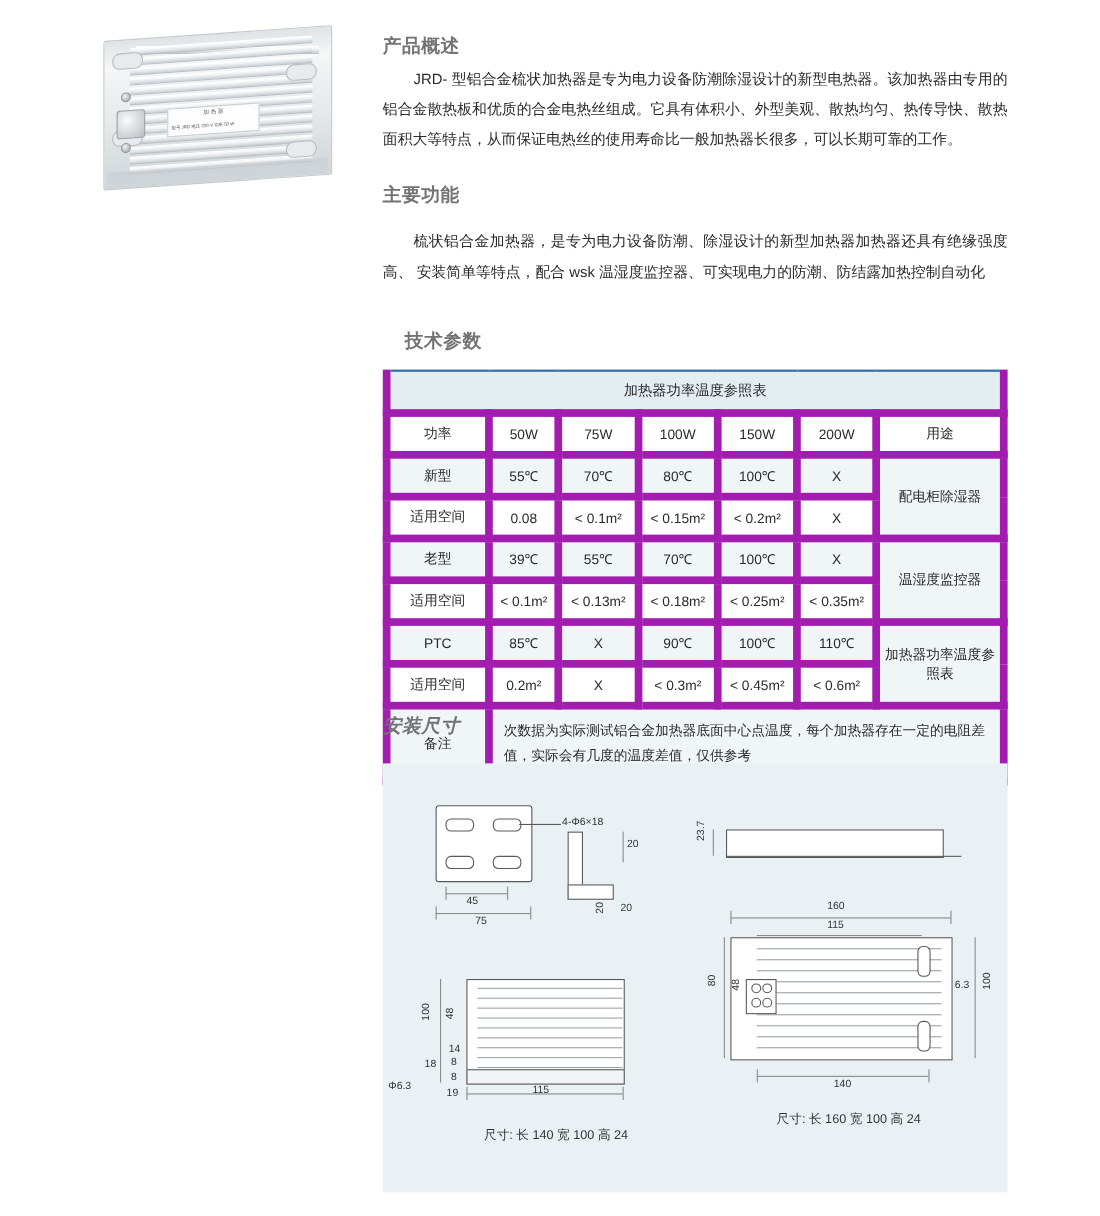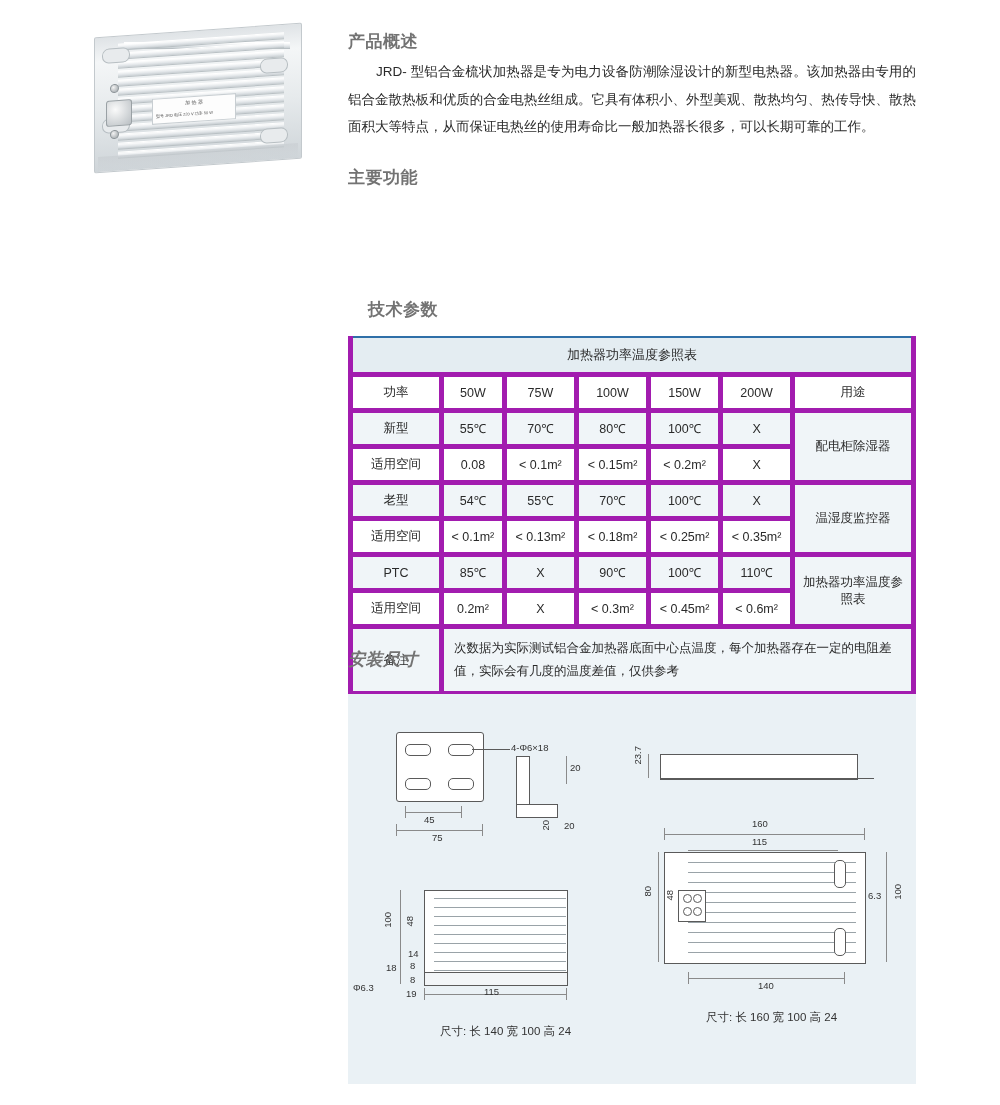--- a/index.html
+++ b/index.html
@@ -129,21 +129,21 @@
   
   .spec-table {
     position: absolute;
     left: 348px; top: 336px;
     width: 568px;
     border-collapse: collapse;
     font-size: 12.5px;
     color: #2a2a2a;
   }
   .spec-table td, .spec-table th {
-    border: 5px solid #a21caf;
+    border: 7px solid #a21caf;
     text-align: center;
     padding: 7px 2px;
     font-weight: normal;
     vertical-align: middle;
   }
   .spec-table .hdr-row th {
     background: #e4edf2;
     border-top: 2px solid #2f6fa8;
     font-size: 13px;
     padding: 8px 0;
@@ -253,20 +253,21 @@
       </div>
 
       <div class="pp-shadow"></div>
     </div>
   </div>
 
   <div class="sec-title" id="overview-title">产品概述</div>
   <div class="para" id="overview-text">JRD- 型铝合金梳状加热器是专为电力设备防潮除湿设计的新型电热器。该加热器由专用的 铝合金散热板和优质的合金电热丝组成。它具有体积小、外型美观、散热均匀、热传导快、散热 面积大等特点，从而保证电热丝的使用寿命比一般加热器长很多，可以长期可靠的工作。</div>
 
   <div class="sec-title" id="features-title">主要功能</div>
+  <div class="para" id="features-text">梳状铝合金加热器，是专为电力设备防潮、除湿设计的新型加热器加热器还具有绝缘强度高、 安装简单等特点，配合 wsk 温湿度监控器、可实现电力的防潮、防结露加热控制自动化</div>
 
   <div class="sec-title" id="specs-title">技术参数</div>
 
   <table class="spec-table">
     <tbody>
         <tr class="hdr-row">
       <th colspan="7">加热器功率温度参照表</th>
     </tr>
     <tr>
       <td class="lbl">功率</td>
@@ -289,21 +290,21 @@
     <tr>
       <td class="lbl">适用空间</td>
       <td>0.08</td>
       <td>&lt; 0.1m²</td>
       <td>&lt; 0.15m²</td>
       <td>&lt; 0.2m²</td>
       <td>X</td>
     </tr>
     <tr class="alt">
       <td class="lbl">老型</td>
-      <td>54℃</td>
+      <td>39℃</td>
       <td>55℃</td>
       <td>70℃</td>
       <td>100℃</td>
       <td>X</td>
       <td rowspan="2">温湿度监控器</td>
     </tr>
     <tr>
       <td class="lbl">适用空间</td>
       <td>&lt; 0.1m²</td>
       <td>&lt; 0.13m²</td>

